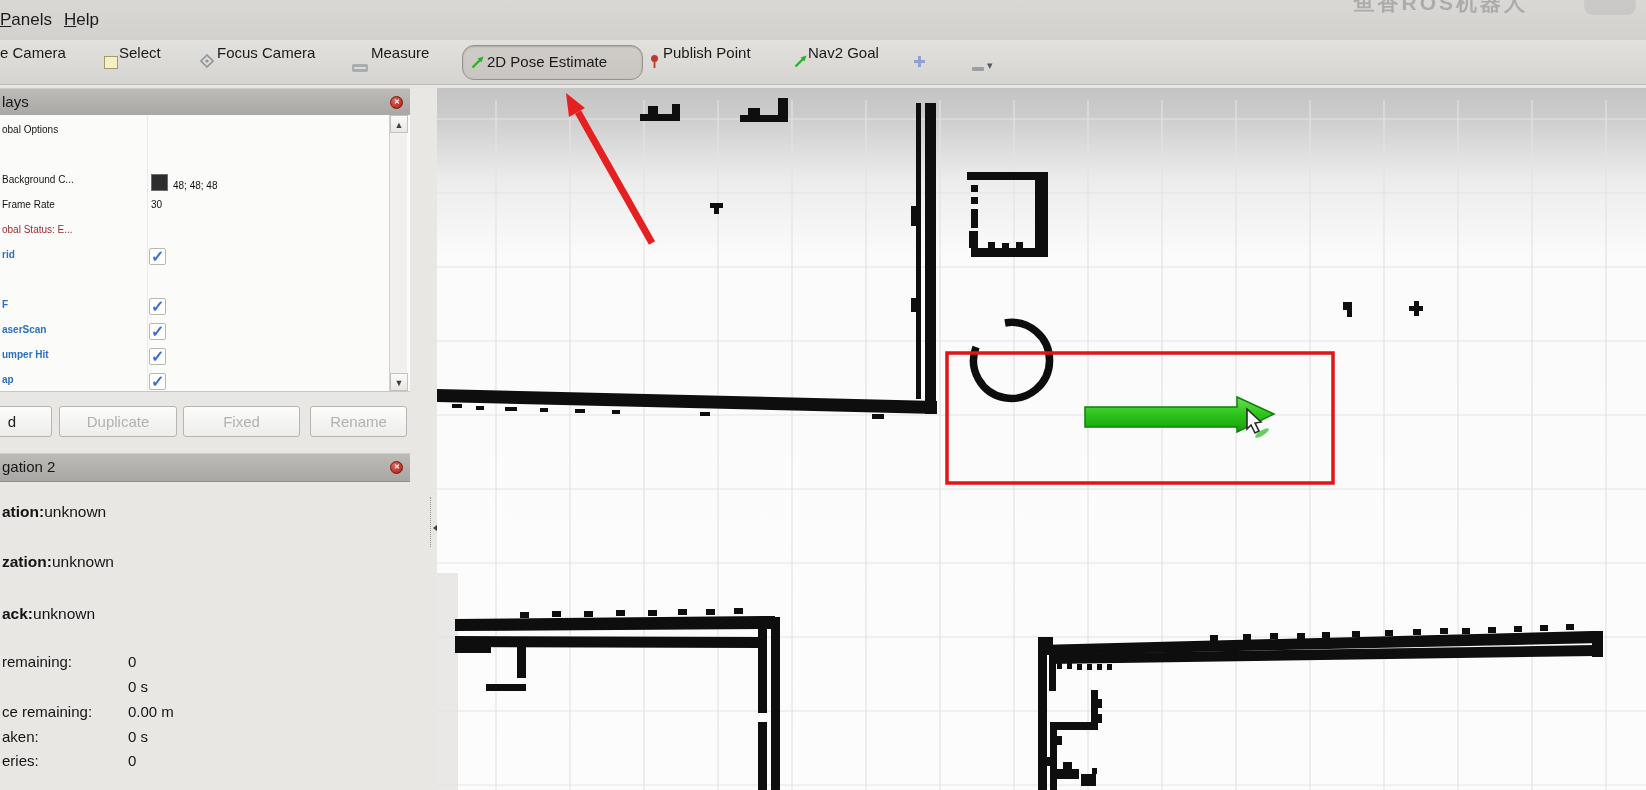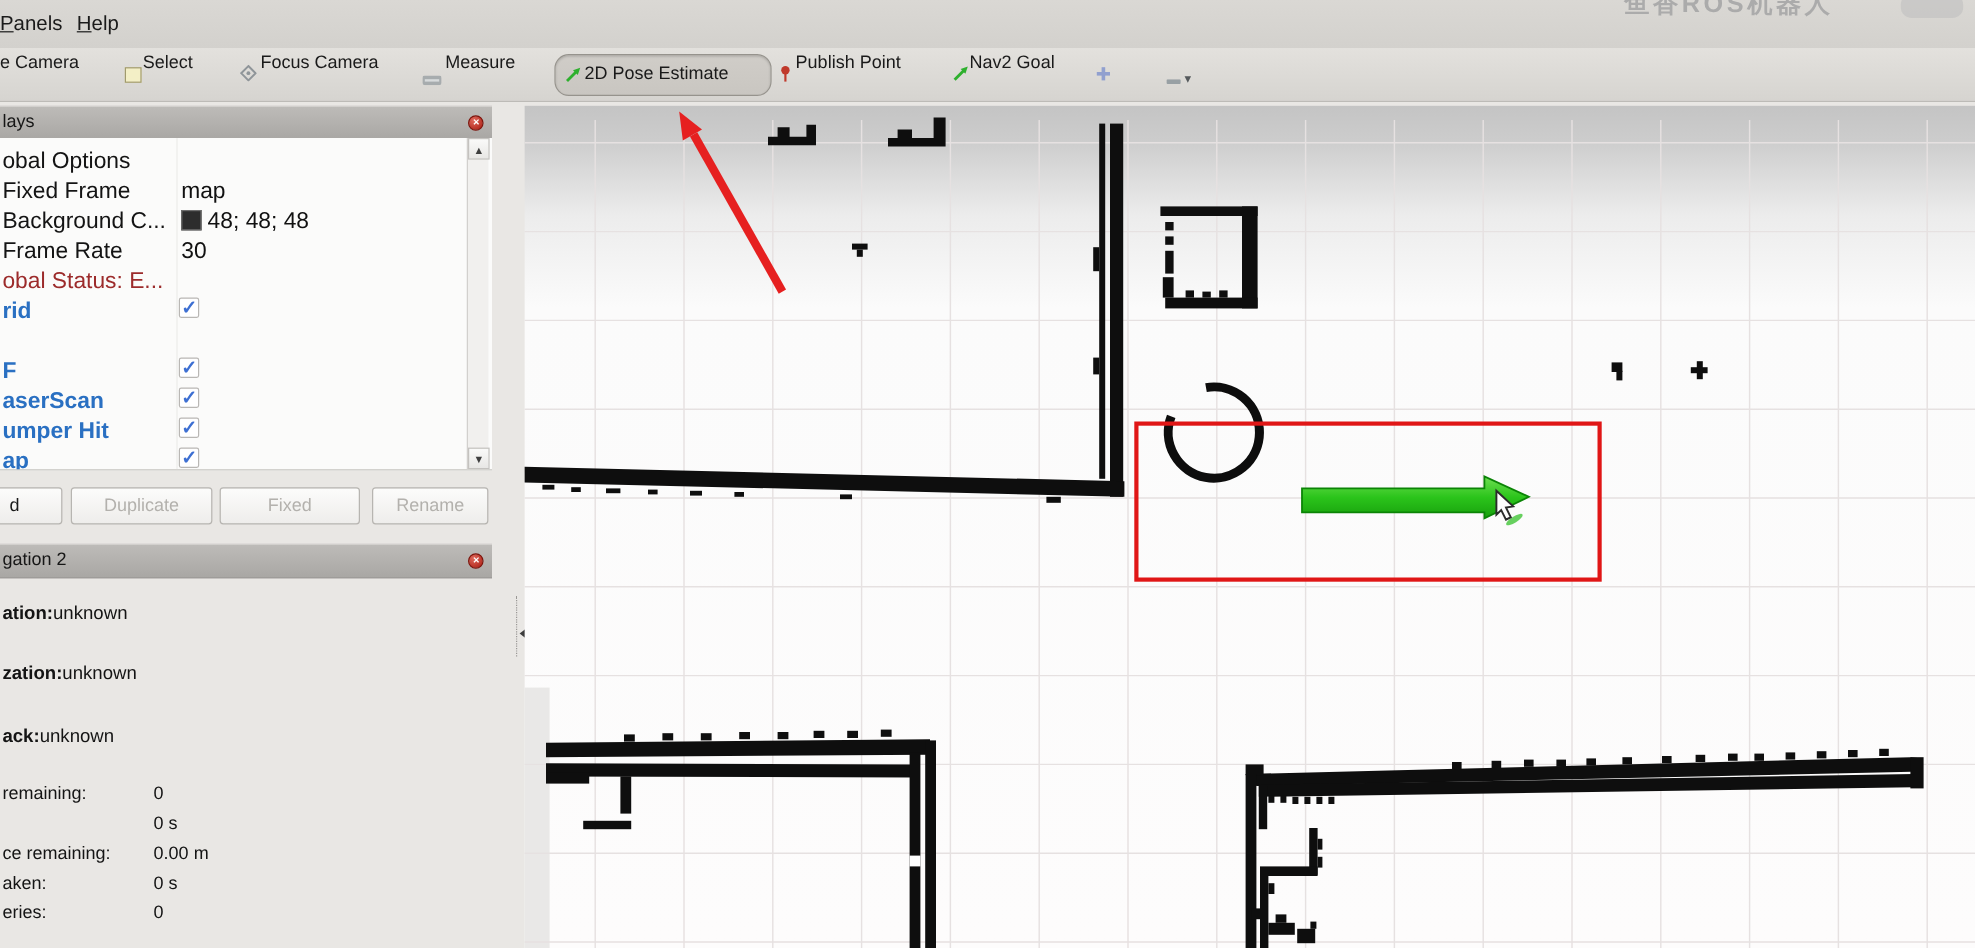--- a/index.html
+++ b/index.html
@@ -35,21 +35,21 @@
           border-top:1px solid #cfcdca;border-bottom:1px solid #8f8d8a;}
   .ptitle .txt{position:absolute;left:2px;top:4px;font-size:15px;color:#161616;}
   .pclose{position:absolute;right:7px;top:7px;width:13px;height:13px;border-radius:50%;
           background:radial-gradient(circle at 35% 30%,#e06a5d,#a81a10);border:1px solid #7d130b;
           box-sizing:border-box;}
   .pclose::after{content:"✕";position:absolute;left:3px;top:1px;font-size:7px;color:#fff;font-weight:bold;}
 
   #dtree{left:0;top:115px;width:410px;height:276px;background:#fbfbfa;overflow:hidden;
          border-bottom:1px solid #c9c7c4;}
   #dtree .colline{position:absolute;left:147px;top:0;width:1px;height:100%;background:#ebebea;}
-  .trow{position:absolute;left:0;width:388px;height:25px;font-size:19px;}
+  .trow{position:absolute;left:0;width:388px;height:25px;font-size:10px;}
   .trow .lbl{position:absolute;left:2px;top:3px;white-space:nowrap;}
   .trow .val{position:absolute;left:151px;top:3px;white-space:nowrap;color:#111;}
   .blue{color:#2a70c2;font-weight:bold;}
   .redtxt{color:#9c2b2b;}
   .cb{position:absolute;left:149px;top:2px;width:17px;height:17px;background:#fff;
       border:1px solid #b9b7b4;border-radius:2px;box-sizing:border-box;}
   .cb.on::after{content:"✓";position:absolute;left:1px;top:-2px;font-size:16px;font-weight:bold;color:#3d6fd2;}
   .swatch{display:inline-block;width:15px;height:15px;background:#2d2d2d;border:1px solid #6d6d6d;
           vertical-align:-2px;margin-right:5px;}
 
@@ -156,24 +156,20 @@
 <div class="ptitle abs" style="top:88px;">
   <span class="txt">lays</span>
   <span class="pclose"></span>
 </div>
 
 <div id="dtree" class="abs">
   <div class="colline"></div>
 
   <div class="trow" style="top:6px;">
       <span class="lbl">obal Options</span>
-    </div>
-  <div class="trow" style="top:31px;">
-      <span class="lbl">Fixed Frame</span>
-      <span class="val">map</span>
     </div>
   <div class="trow" style="top:56px;">
       <span class="lbl">Background C...</span>
       <span class="val"><span class="swatch"></span><span>48; 48; 48</span></span>
     </div>
   <div class="trow" style="top:81px;">
       <span class="lbl">Frame Rate</span>
       <span class="val">30</span>
     </div>
   <div class="trow" style="top:106px;">

